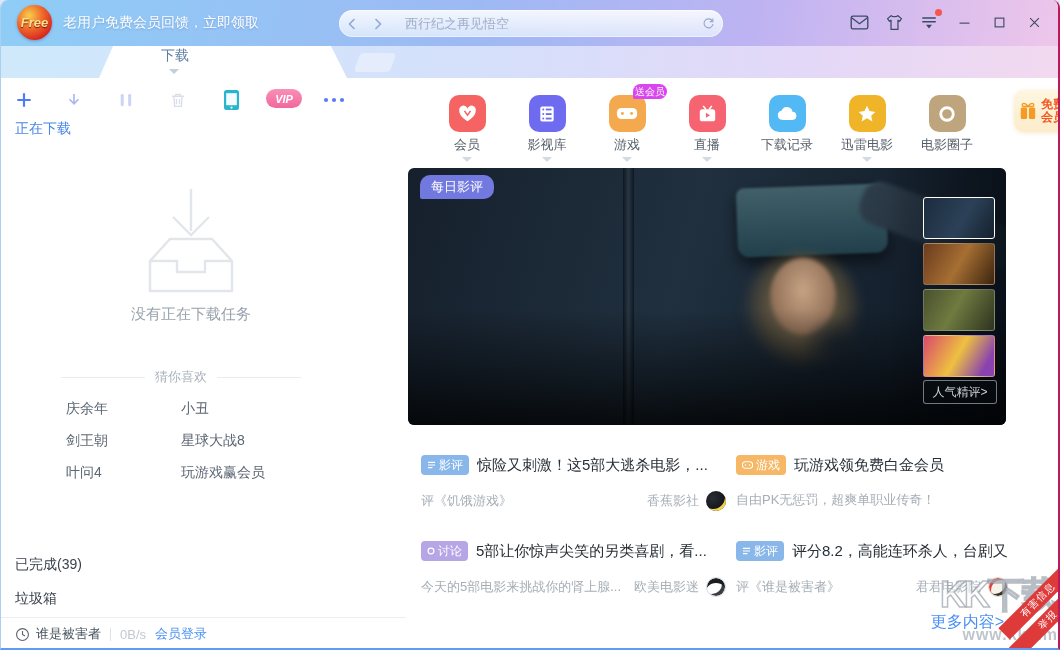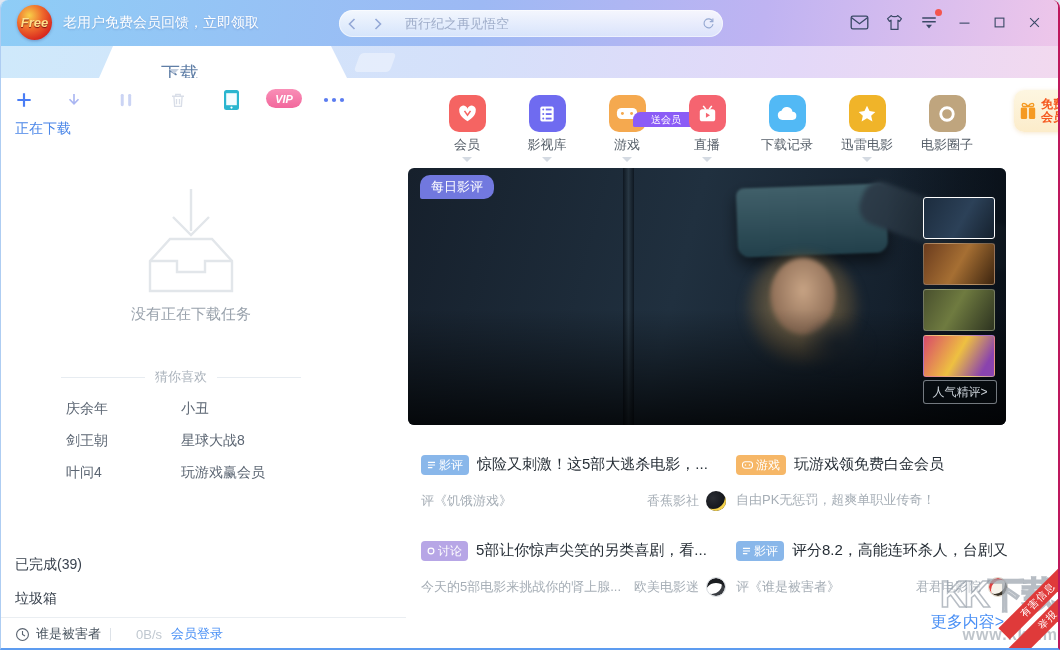--- a/index.html
+++ b/index.html
@@ -24,21 +24,21 @@
   .refresh-btn { width:30px; height:27px; display:flex; align-items:center; justify-content:center; color:#96a9d2; cursor:pointer; }
   .winicons { position:absolute; right:14px; top:12px; display:flex; gap:15px; color:#3b4a67; }
   .winicon { width:20px; height:20px; display:flex; align-items:center; justify-content:center; cursor:pointer; position:relative; }
   .reddot { position:absolute; right:-3px; top:-3px; width:7px; height:7px; border-radius:50%; background:#f4564e; }
 
   
   .tabbar { position:absolute; left:0; top:46px; width:100%; height:32px;
     background:linear-gradient(100deg,#cfe9fb 0%,#d5e0fa 45%,#e3d8f8 75%,#f2d9ef 100%); }
   .tab { position:absolute; left:98px; top:0; width:248px; height:32px; background:#fff;
     clip-path:polygon(14px 0, calc(100% - 16px) 0, 100% 100%, 0 100%); }
-  .tab-label { position:absolute; left:160px; top:15px; font-size:19px; color:#5f7ea6; cursor:pointer; }
+  .tab-label { position:absolute; left:160px; top:1px; font-size:14px; color:#5f7ea6; cursor:pointer; }
   .tab-chevron { position:absolute; left:168px; top:23px; width:0; height:0;
     border-left:5px solid transparent; border-right:5px solid transparent; border-top:5px solid #c3cede; }
   .newtab { position:absolute; left:356px; top:7px; width:36px; height:19px; background:rgba(255,255,255,.4);
     transform:skewX(-20deg); border-radius:4px; cursor:pointer; }
 
   
   .content { position:absolute; left:0; top:78px; width:100%; height:572px; background:#fff; }
   .aside { position:absolute; left:0; top:0; width:405px; height:572px; }
   .main  { position:absolute; left:405px; top:0; width:655px; height:572px; }
 
@@ -56,30 +56,30 @@
 
   .suggest-head { position:absolute; left:60px; top:290px; width:240px; display:flex; align-items:center; gap:10px; }
   .suggest-line { flex:1; height:1px; background:#e7ecf1; }
   .suggest-title { font-size:13px; color:#aab2bb; white-space:nowrap; }
   .sg { position:absolute; font-size:14px; color:#5c6673; cursor:pointer; white-space:nowrap; }
 
   .statusbar { position:absolute; left:0; bottom:0; width:405px; height:33px; border-top:1px solid #eaeef2;
     display:flex; align-items:center; padding-left:14px; font-size:13px; }
   .status-plan { color:#4a5560; margin-left:6px; cursor:pointer; }
   .status-sep { width:1px; height:13px; background:#dde2e8; margin:0 9px; }
-  .status-speed { color:#c0c8d0;margin-left:16px; }
+  .status-speed { color:#c0c8d0; }
   .status-login { color:#4a90f5; margin-left:9px; cursor:pointer; }
 
   
   .nav-item { position:absolute; width:72px; text-align:center; cursor:pointer; }
   .nav-ic { width:37px; height:37px; border-radius:10px; margin:0 auto; display:flex; align-items:center; justify-content:center; }
   .nav-label { margin-top:4px; font-size:13px; color:#555e68; white-space:nowrap; }
   .nav-chev { margin:3px auto 0; width:0; height:0; border-left:5px solid transparent; border-right:5px solid transparent; border-top:5px solid #d4dae2; }
-  .gift-badge { position:absolute; left:42px; top:-11px; background:#8b5cf6; color:#fff; font-size:10px; line-height:15px;
-    padding:0 18px; border-radius:8px 8px 8px 2px; white-space:nowrap;margin-top:28px; }
+  .gift-badge { position:absolute; left:42px; top:-11px; background:#d946ef; color:#fff; font-size:10px; line-height:15px;
+    padding:0 2px; border-radius:8px 8px 8px 2px; white-space:nowrap; }
   .free-vip { position:absolute; left:608px; top:12px; width:52px; height:42px; border-radius:10px 0 0 10px;
     background:linear-gradient(180deg,#fdf6e1,#fcecca); display:flex; align-items:center; padding-left:5px; gap:4px; cursor:pointer;
     box-shadow:0 1px 4px rgba(220,160,60,.25); }
   .free-vip-text { font-size:12px; font-weight:bold; color:#f5581f; line-height:13px; }
 
   
   .banner { position:absolute; left:2px; top:90px; width:598px; height:257px; border-radius:6px; overflow:hidden;
     background:linear-gradient(105deg,#16202c 0%,#20303f 45%,#0d1621 100%); cursor:pointer; }
   .bn-pipe { position:absolute; left:36%; top:0; width:11px; height:100%; background:linear-gradient(90deg,#0b131c,#2a3945,#0b131c); opacity:.85; }
   .bn-bucket { position:absolute; left:55%; top:7%; width:25%; height:27%; border-radius:8px 8px 12px 12px;
@@ -101,21 +101,21 @@
   .bn-thumb.sel { border:1px solid #ffffff; }
   .th1 { background:linear-gradient(120deg,#1c2c3e,#2c4158 55%,#15212e); }
   .th2 { background:linear-gradient(120deg,#6b3c1e,#a66f33 50%,#3c240f); }
   .th3 { background:linear-gradient(120deg,#49502e,#6f7b40 45%,#2d3320); }
   .th4 { background:linear-gradient(120deg,#d84a6a,#eec041 48%,#8a43ae 85%); }
   .bn-rank { position:absolute; left:515px; top:212px; width:74px; height:24px; border:1px solid rgba(205,214,222,.55); border-radius:3px;
     background:rgba(8,13,18,.35); color:#cbd2d9; font-size:12px; display:flex; align-items:center; justify-content:center; cursor:pointer; }
 
   
   .news-item { position:absolute; cursor:pointer; }
-  .news-head { display:flex; align-items:flex-start; gap:8px; }
+  .news-head { display:flex; align-items:flex-end; gap:8px; }
   .badge { height:20px; padding:0 6px; border-radius:4px; color:#fff; font-size:12px; display:flex; align-items:center; gap:3px; flex:none; }
   .bdg-blue { background:#89b7ea; } .bdg-orange { background:#f6b767; } .bdg-purple { background:#b7a6e6; }
   .news-title { font-size:15px; color:#262e36; white-space:nowrap; overflow:hidden; }
   .news-sub { display:flex; align-items:center; margin-top:16px; font-size:13px; color:#a6aeb6; }
   .news-desc { white-space:nowrap; overflow:hidden; }
   .news-author { margin-left:auto; white-space:nowrap; }
   .avatar { width:20px; height:20px; border-radius:50%; margin-left:7px; flex:none; }
   .av-banana { background:radial-gradient(circle at 35% 35%, #2a2d33, #111318 70%); box-shadow:inset -3px -4px 0 -2px #f5d24a; }
   .av-panda { background:#fff; box-shadow:inset 0 7px 0 -2px #1b1d21, inset -4px -3px 0 -1px #3a3d42; border:1px solid #d8dce0; }
   .av-junjun { background:#f7f2ea; box-shadow:inset 3px 3px 0 -1px #e04040, inset -3px -3px 0 -1px #3a3328; border:1px solid #e0d8cc; }

